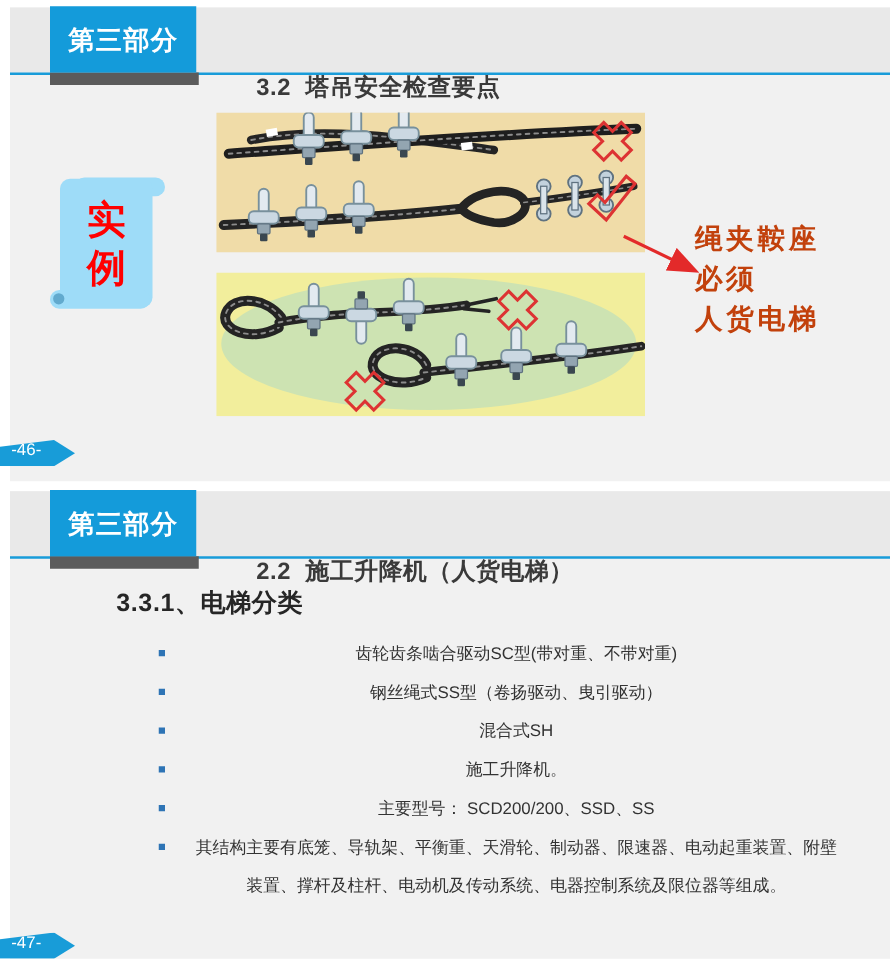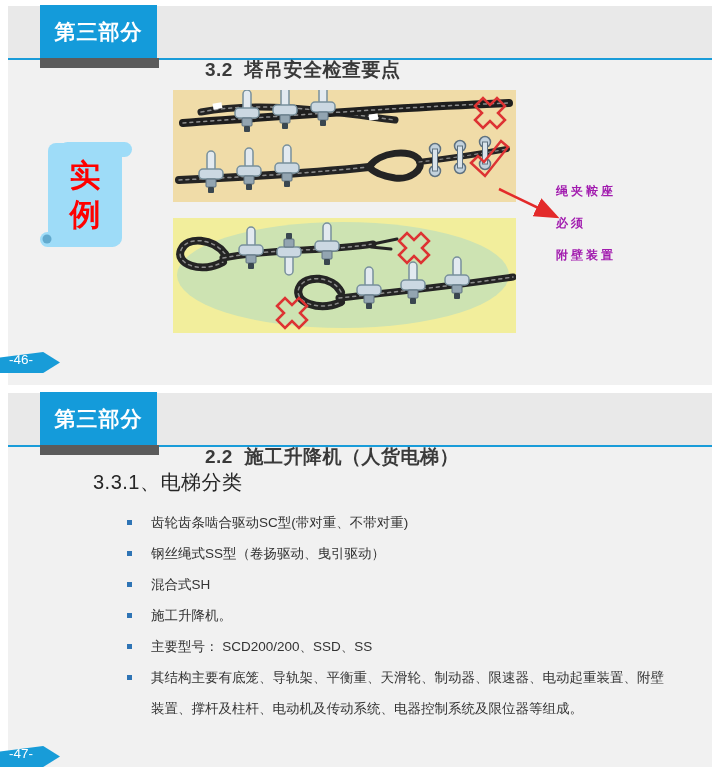--- a/index.html
+++ b/index.html
@@ -32,39 +32,39 @@
     position:absolute; left:8px; top:16px; width:74px; text-align:center;
     color:#FF0000; font-size:31px; font-weight:bold; line-height:39px;
   }
   .img-box { position:absolute; }
   #img1 { left:165px; top:84px;  width:343px; height:112px; }
   #img2 { left:165px; top:212px; width:343px; height:115px; }
 
   .annotation {
     position:absolute; left:548px; top:169px; width:150px;
     font-family:"DejaVu Serif", serif; font-weight:bold;
-    font-size:12px; line-height:32px; color:#a21caf; letter-spacing:3px;
+    font-size:22px; line-height:32px; color:#c2410c; letter-spacing:3px;
   }
   .pointer-arrow { position:absolute; left:487px; top:177px; width:75px; height:45px; }
 
   
   .page-arrow {
     position:absolute; left:0; width:60px; height:21px; background:#189CD8;
     clip-path:polygon(0 26%, 72% 0, 100% 50%, 72% 100%, 0 100%);
     color:#ffffff; font-size:13.5px; display:flex; align-items:flex-start;
     padding-left:9px; box-sizing:border-box; z-index:5;
   }
   #page-num-1 { top:352px; }
   #page-num-2 { top:746px; }
 
   
-  .section-title { position:absolute; left:85px; top:76px; font-size:20px; font-weight:normal; color:#262626; letter-spacing:0.5px; }
+  .section-title { position:absolute; left:85px; top:76px; font-size:20px; font-weight:bold; color:#262626; letter-spacing:0.5px; }
   .bullets {
     position:absolute; left:119px; top:114px; width:548px;
-    list-style:none; margin:0; padding:0; font-size:13.5px; color:#333333;
+    list-style:none; margin:0; padding:0; font-size:13.5px; color:#333333;text-align:center;
   }
   .bullets li { position:relative; padding-left:24px; line-height:31px; }
   .bullets li::before {
     content:""; position:absolute; left:0; top:13px; width:5px; height:5px; background:#2E74B5;
   }
 </style>
 </head>
 <body>
 
 <div class="page">
@@ -185,21 +185,21 @@
             <path d="M0,0 L10,4 L0,8 Z" fill="#E32A2A"></path>
           </marker>
         </defs>
         <line x1="4" y1="6" x2="60" y2="33" stroke="#E32A2A" stroke-width="2.5" marker-end="url(#ah1)"></line>
       </svg>
     </div>
 
     <div class="annotation">
       <div>绳夹鞍座</div>
       <div>必须</div>
-      <div>附壁装置</div>
+      <div>人货电梯</div>
     </div>
   </div>
 
   <div class="slide" id="slide2">
     <div class="header-band"></div>
     <div class="header-line"></div>
     <div class="part-shadow"></div>
     <div class="part-box">第三部分</div>
     <div class="slide-title">2.2  施工升降机（人货电梯）</div>
 

